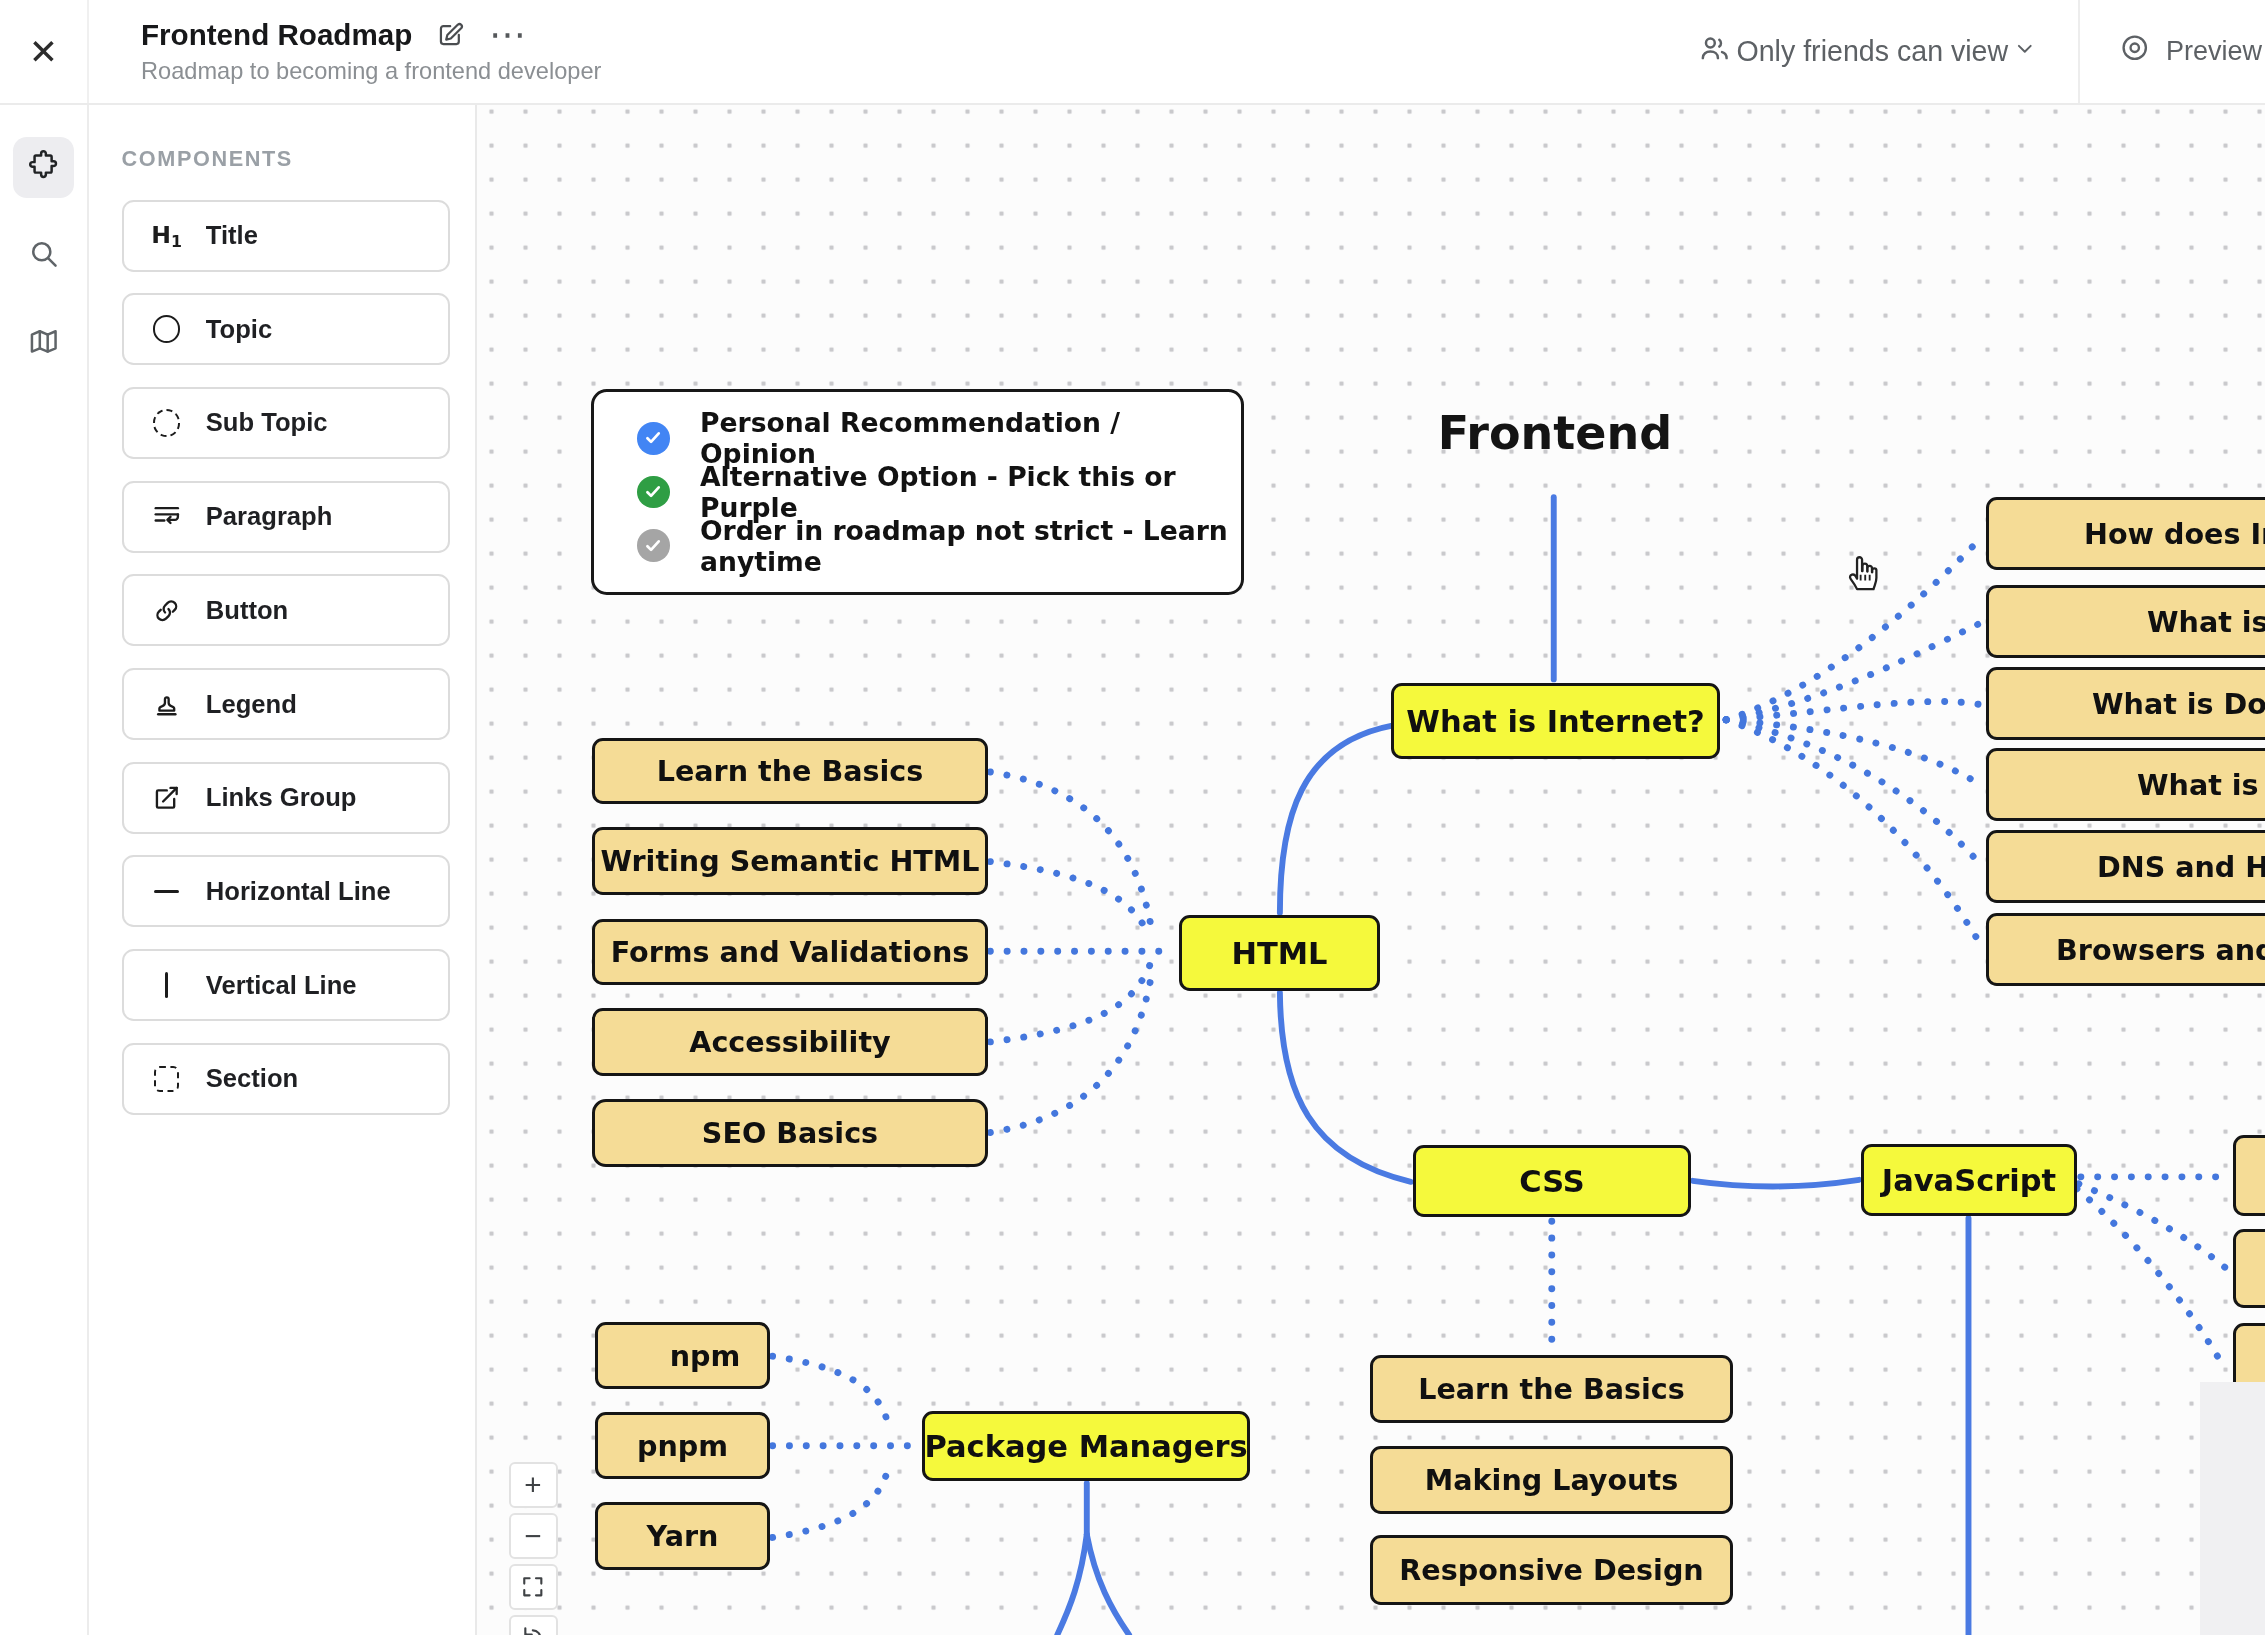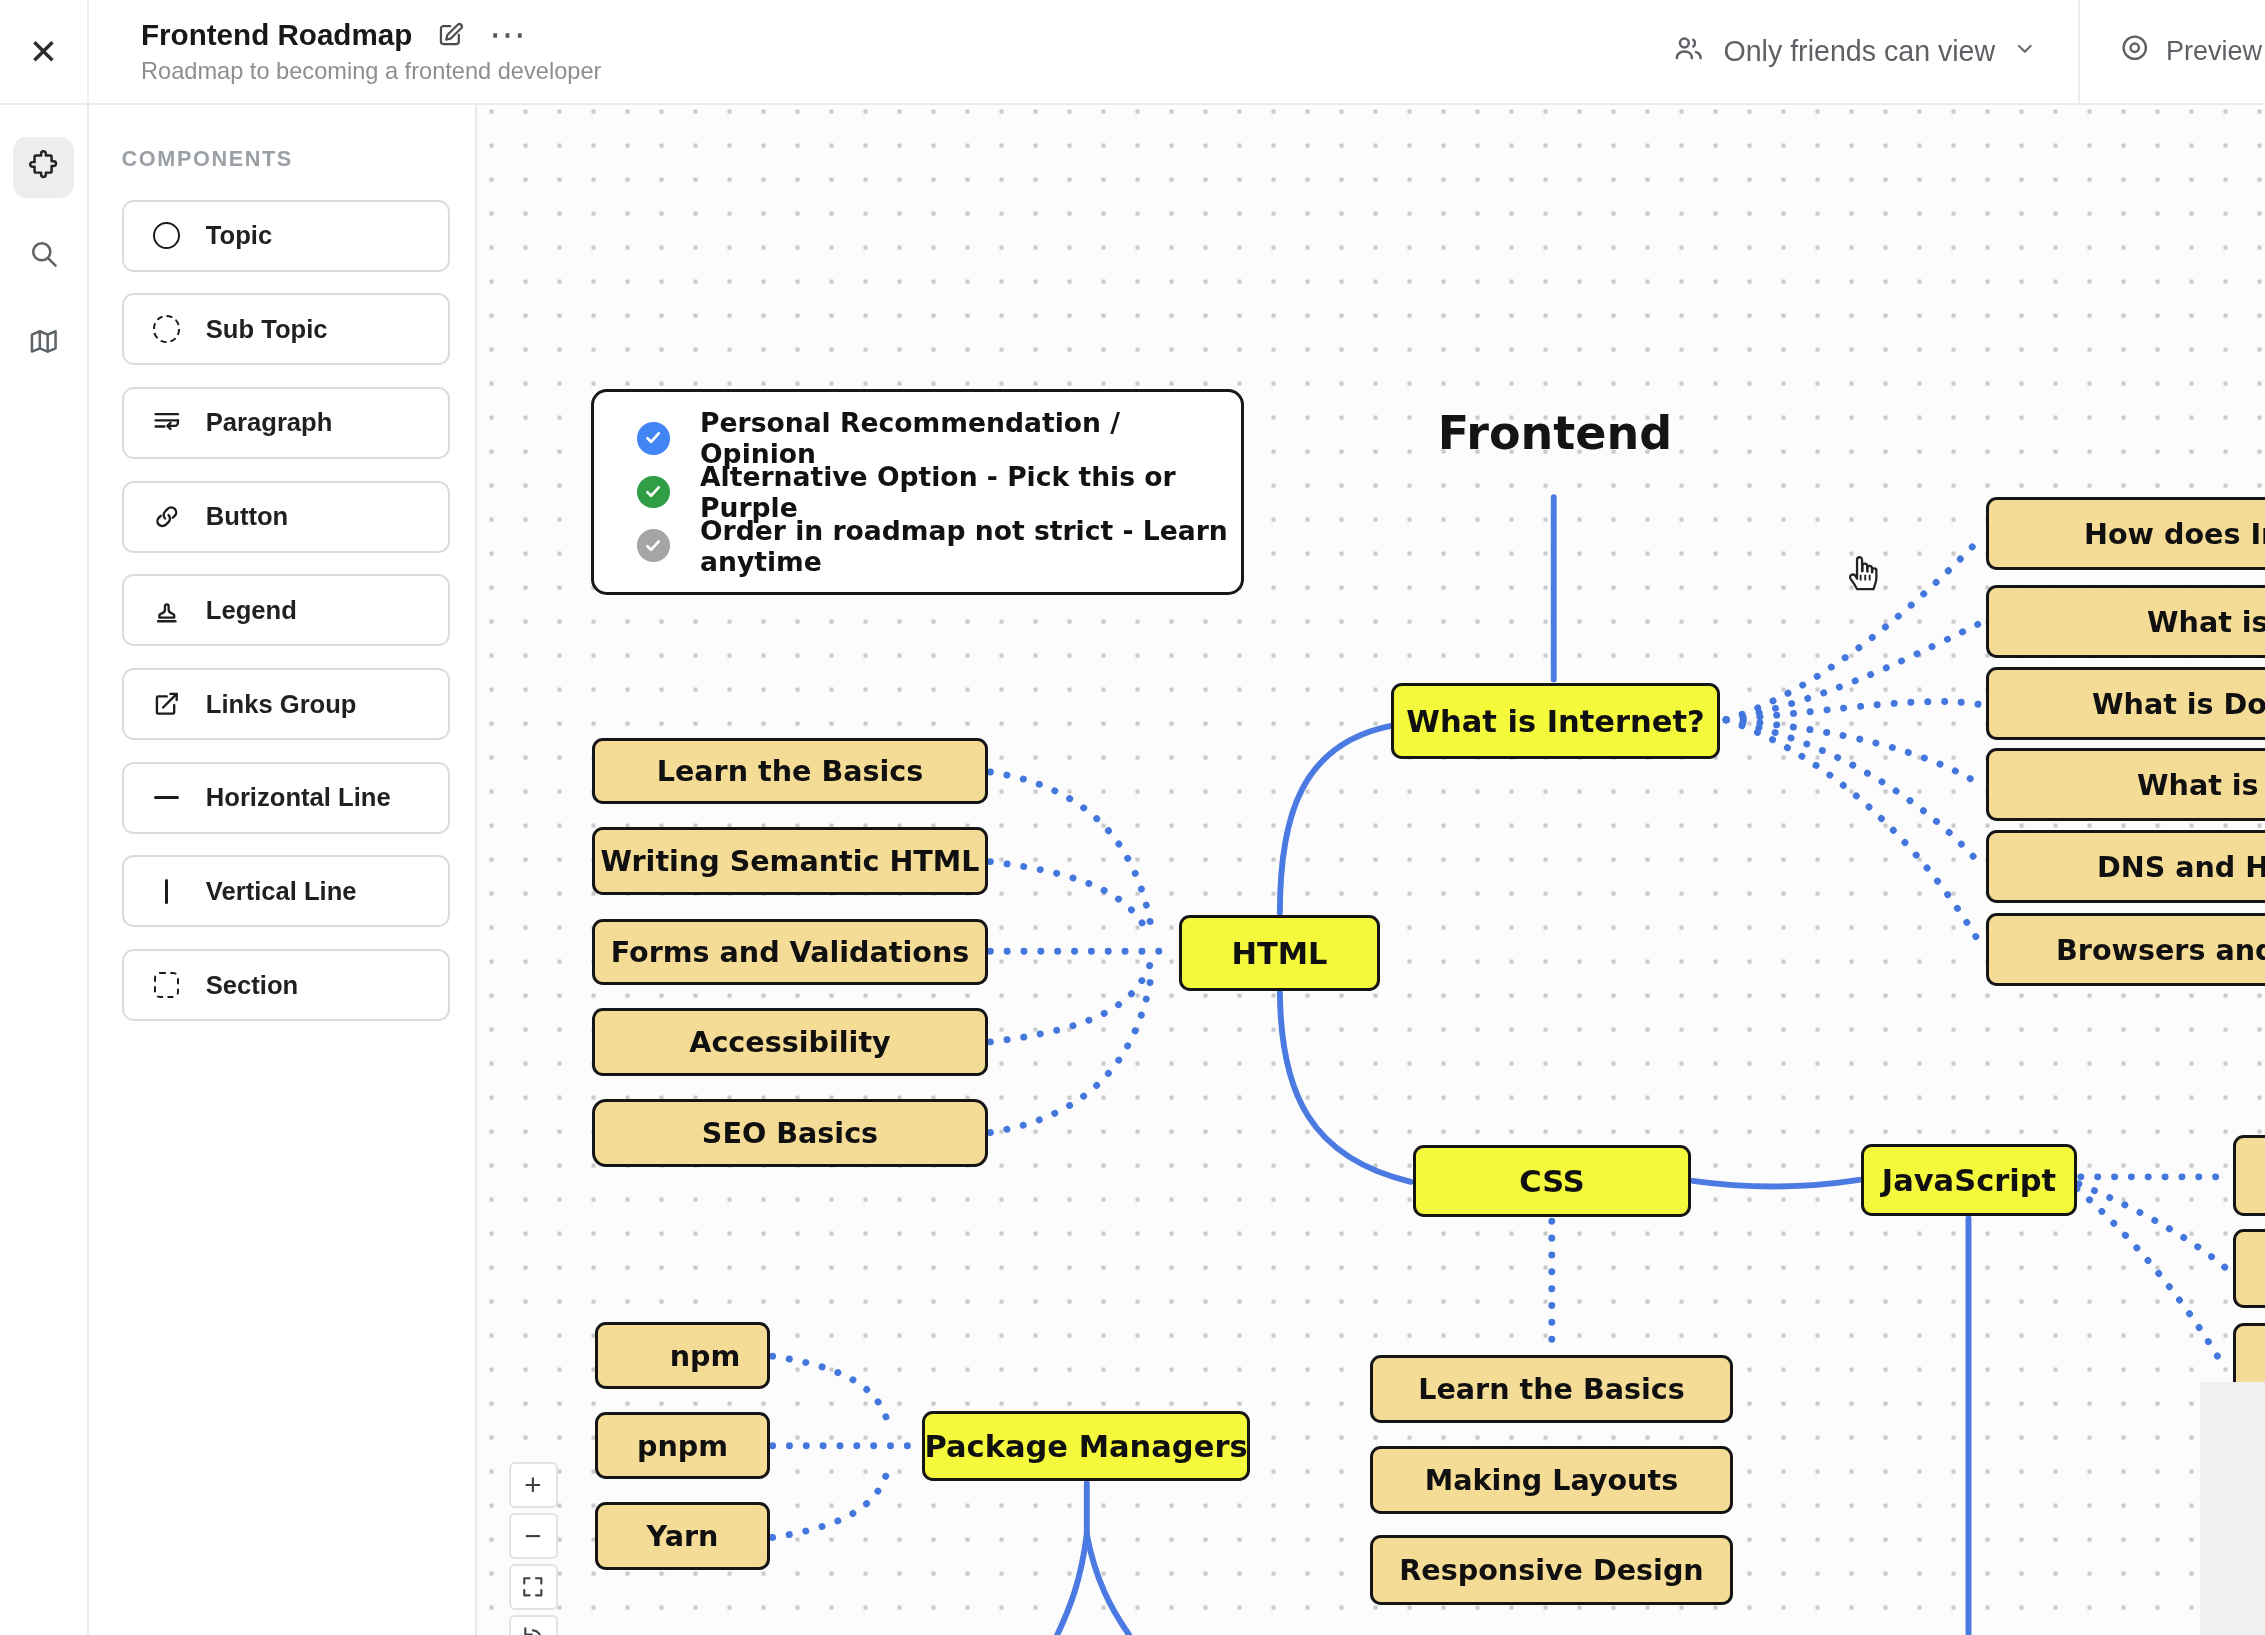--- a/index.html
+++ b/index.html
@@ -11,21 +11,21 @@
     border-bottom:2px solid #ebebeb;display:flex;align-items:center;z-index:50}
   .tb-close{width:89px;height:100%;display:flex;align-items:center;justify-content:center;
     border-right:2px solid #f0f0f0;font-size:35px;color:#2c2c2c;cursor:pointer}
   .tb-titles{margin-left:52px;display:flex;flex-direction:column;justify-content:center;gap:6.9px}
   .tb-titlerow{display:flex;align-items:center;gap:23.6px}
   .tb-title{font-size:29.6px;font-weight:700;color:#17181a}
   .tb-edit,.tb-more{color:#4a4d50;display:flex;align-items:center}
   .tb-more{font-size:37px;line-height:9.9px;color:#55585b;letter-spacing:2px}
   .tb-sub{font-size:23.6px;color:#8b8f93}
   .tb-right{margin-left:auto;display:flex;align-items:center;height:100%}
-  .vis{display:flex;align-items:center;gap:18px;color:#5d6165;font-size:28.6px;
+  .vis{display:flex;align-items:center;gap:5px;color:#5d6165;font-size:28.6px;
     padding:0 41px;height:100%;cursor:pointer}
   .tb-div{width:2px;height:100%;background:#ededed}
   .preview{display:flex;align-items:center;gap:15.8px;color:#5d6165;font-size:27px;
     padding:0 3.9px 0 39px;height:100%;cursor:pointer;white-space:nowrap}
 
   
   .rail{position:absolute;left:0;top:105px;width:89px;height:1530px;background:#fff;
     border-right:2px solid #ececec;z-index:40;padding-top:31.5px}
   .rail-item{width:61px;height:61px;margin:0 auto 27.6px auto;display:flex;align-items:center;
     justify-content:center;border-radius:13.8px;color:#212325;cursor:pointer}
@@ -145,20 +145,26 @@
           <path d="M15 6.5v13"></path>
         </svg></span>
     </div>
   </nav>
 
 <aside class="panel">
   <div class="panel-heading">COMPONENTS</div>
   <div id="components-list">
       <div class="comp-card">
         <span class="comp-icon">
+          <span class="ic-h1">H<span class="ic-sub">1</span></span>
+        </span>
+        <span class="comp-label">Title</span>
+      </div>
+      <div class="comp-card">
+        <span class="comp-icon">
           <span class="ic-ring"></span>
         </span>
         <span class="comp-label">Topic</span>
       </div>
       <div class="comp-card">
         <span class="comp-icon">
           <span class="ic-ring dashed"></span>
         </span>
         <span class="comp-label">Sub Topic</span>
       </div>

